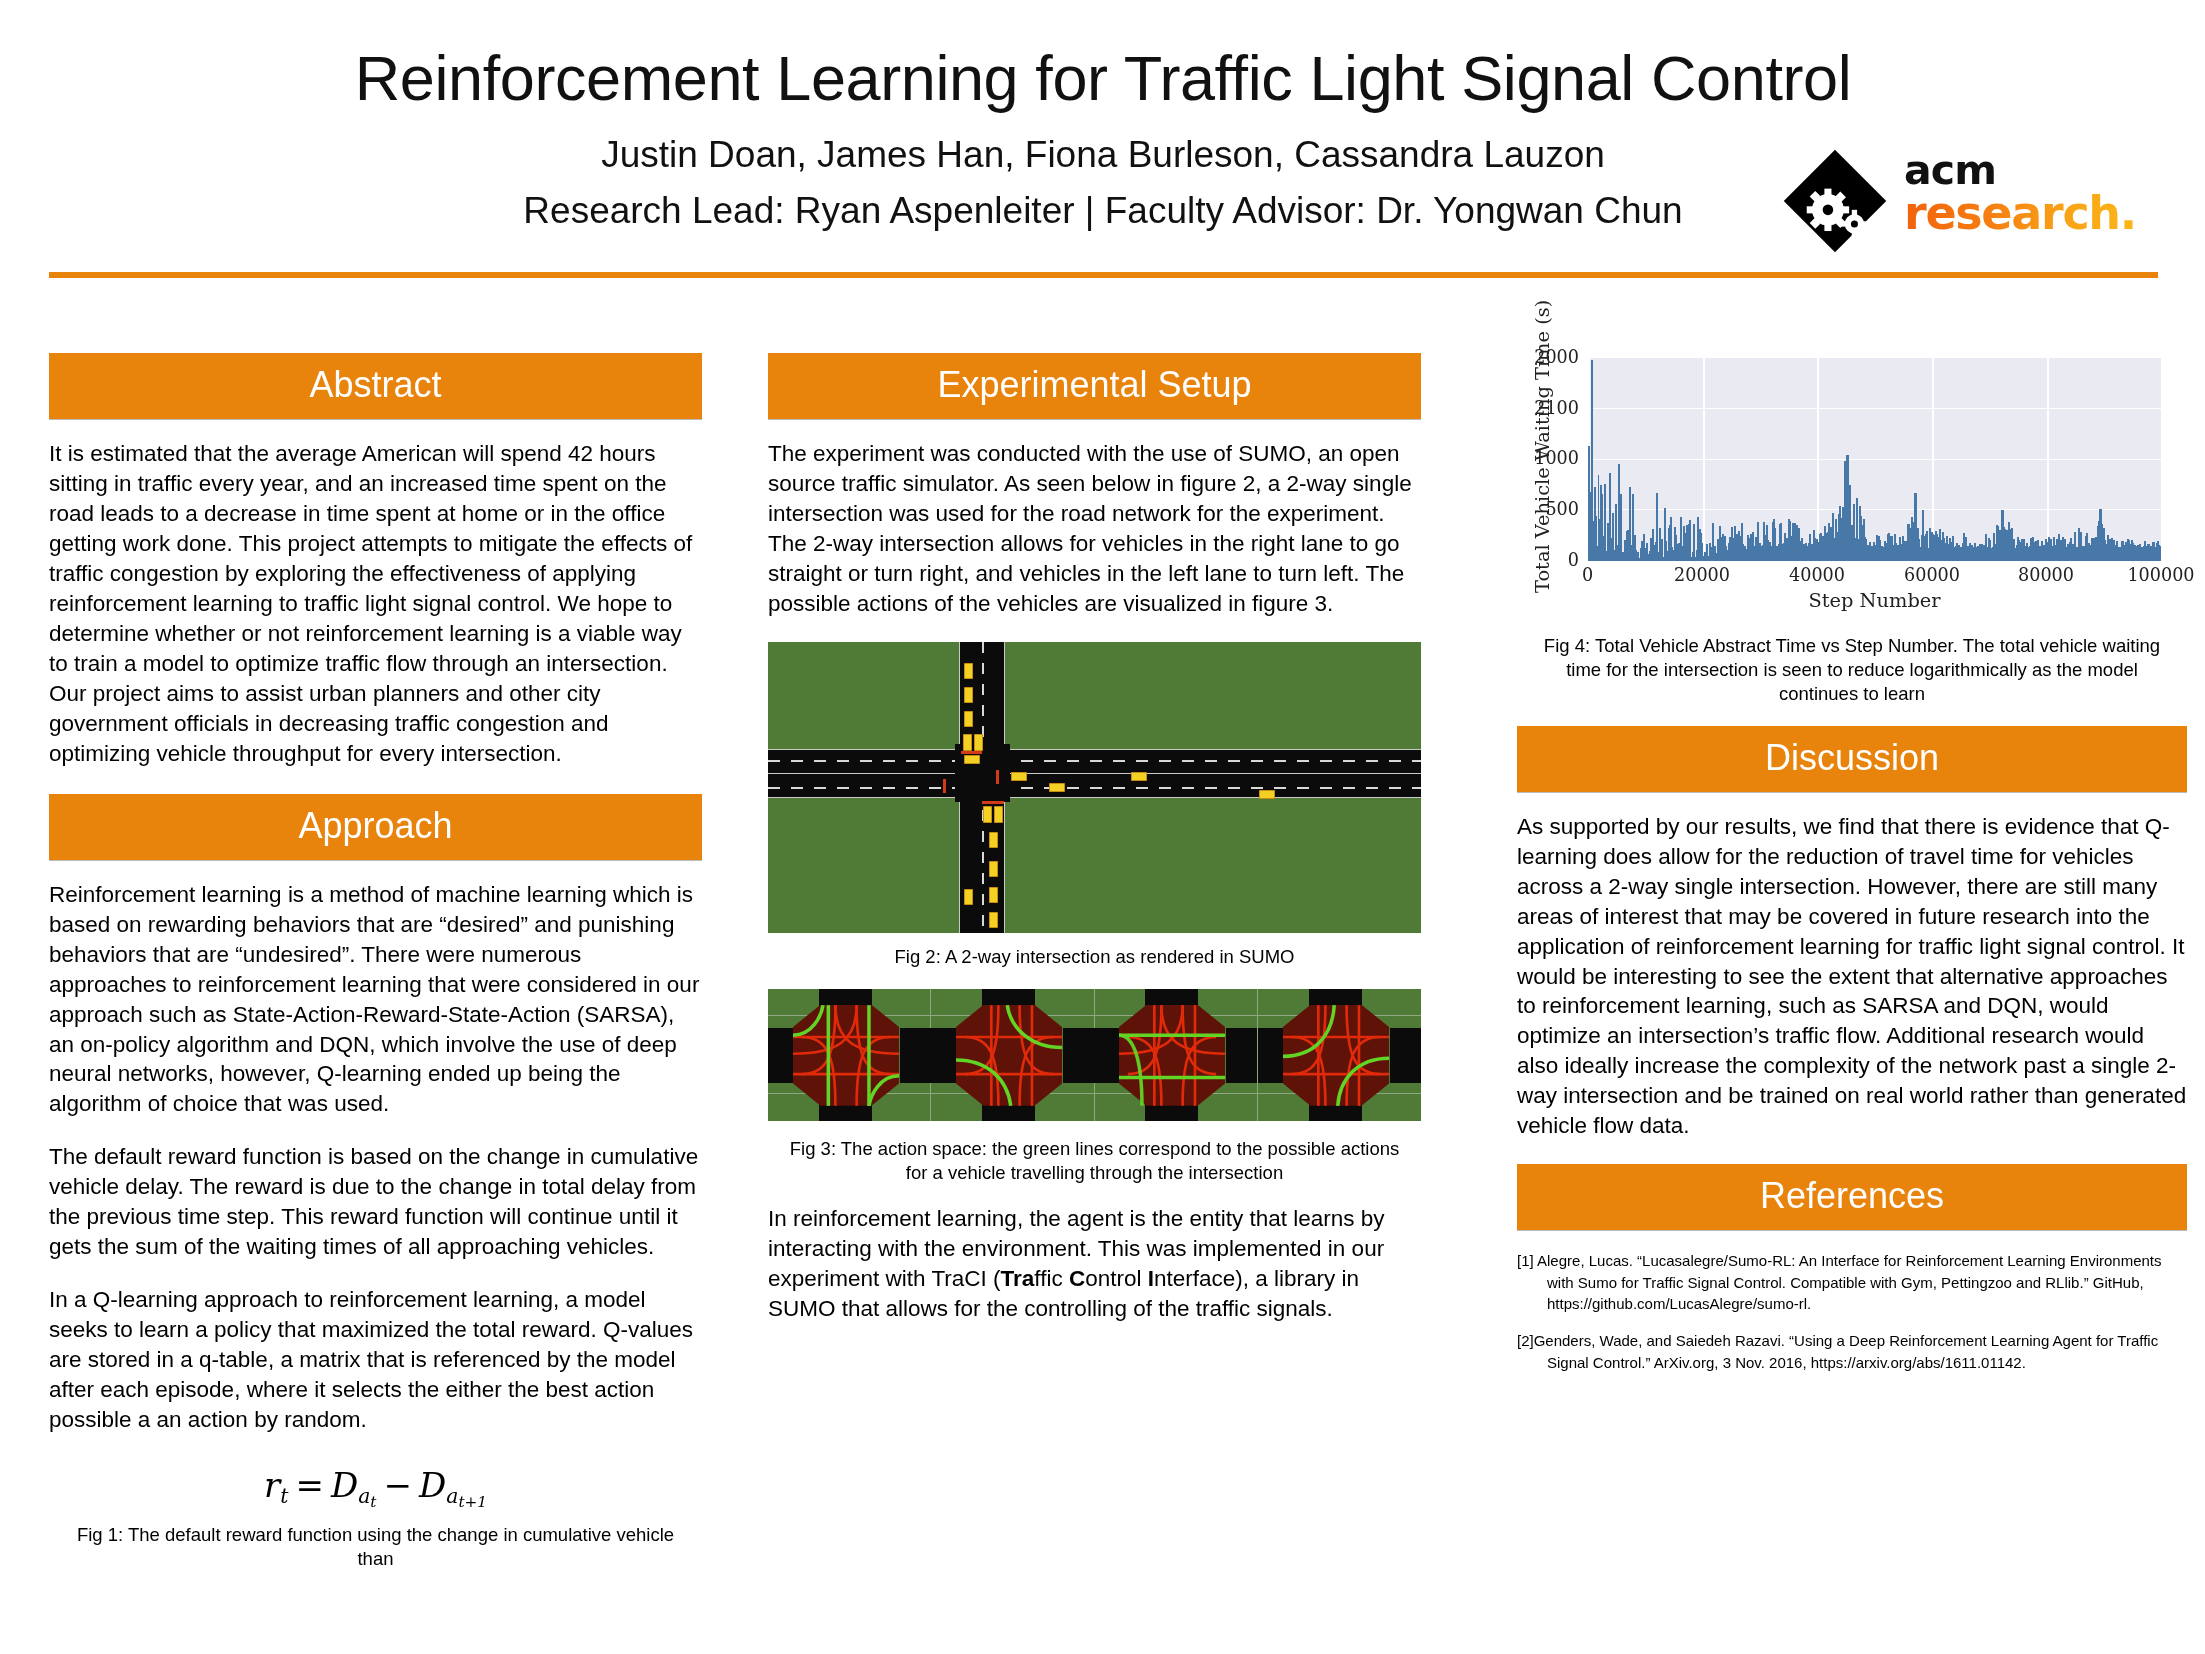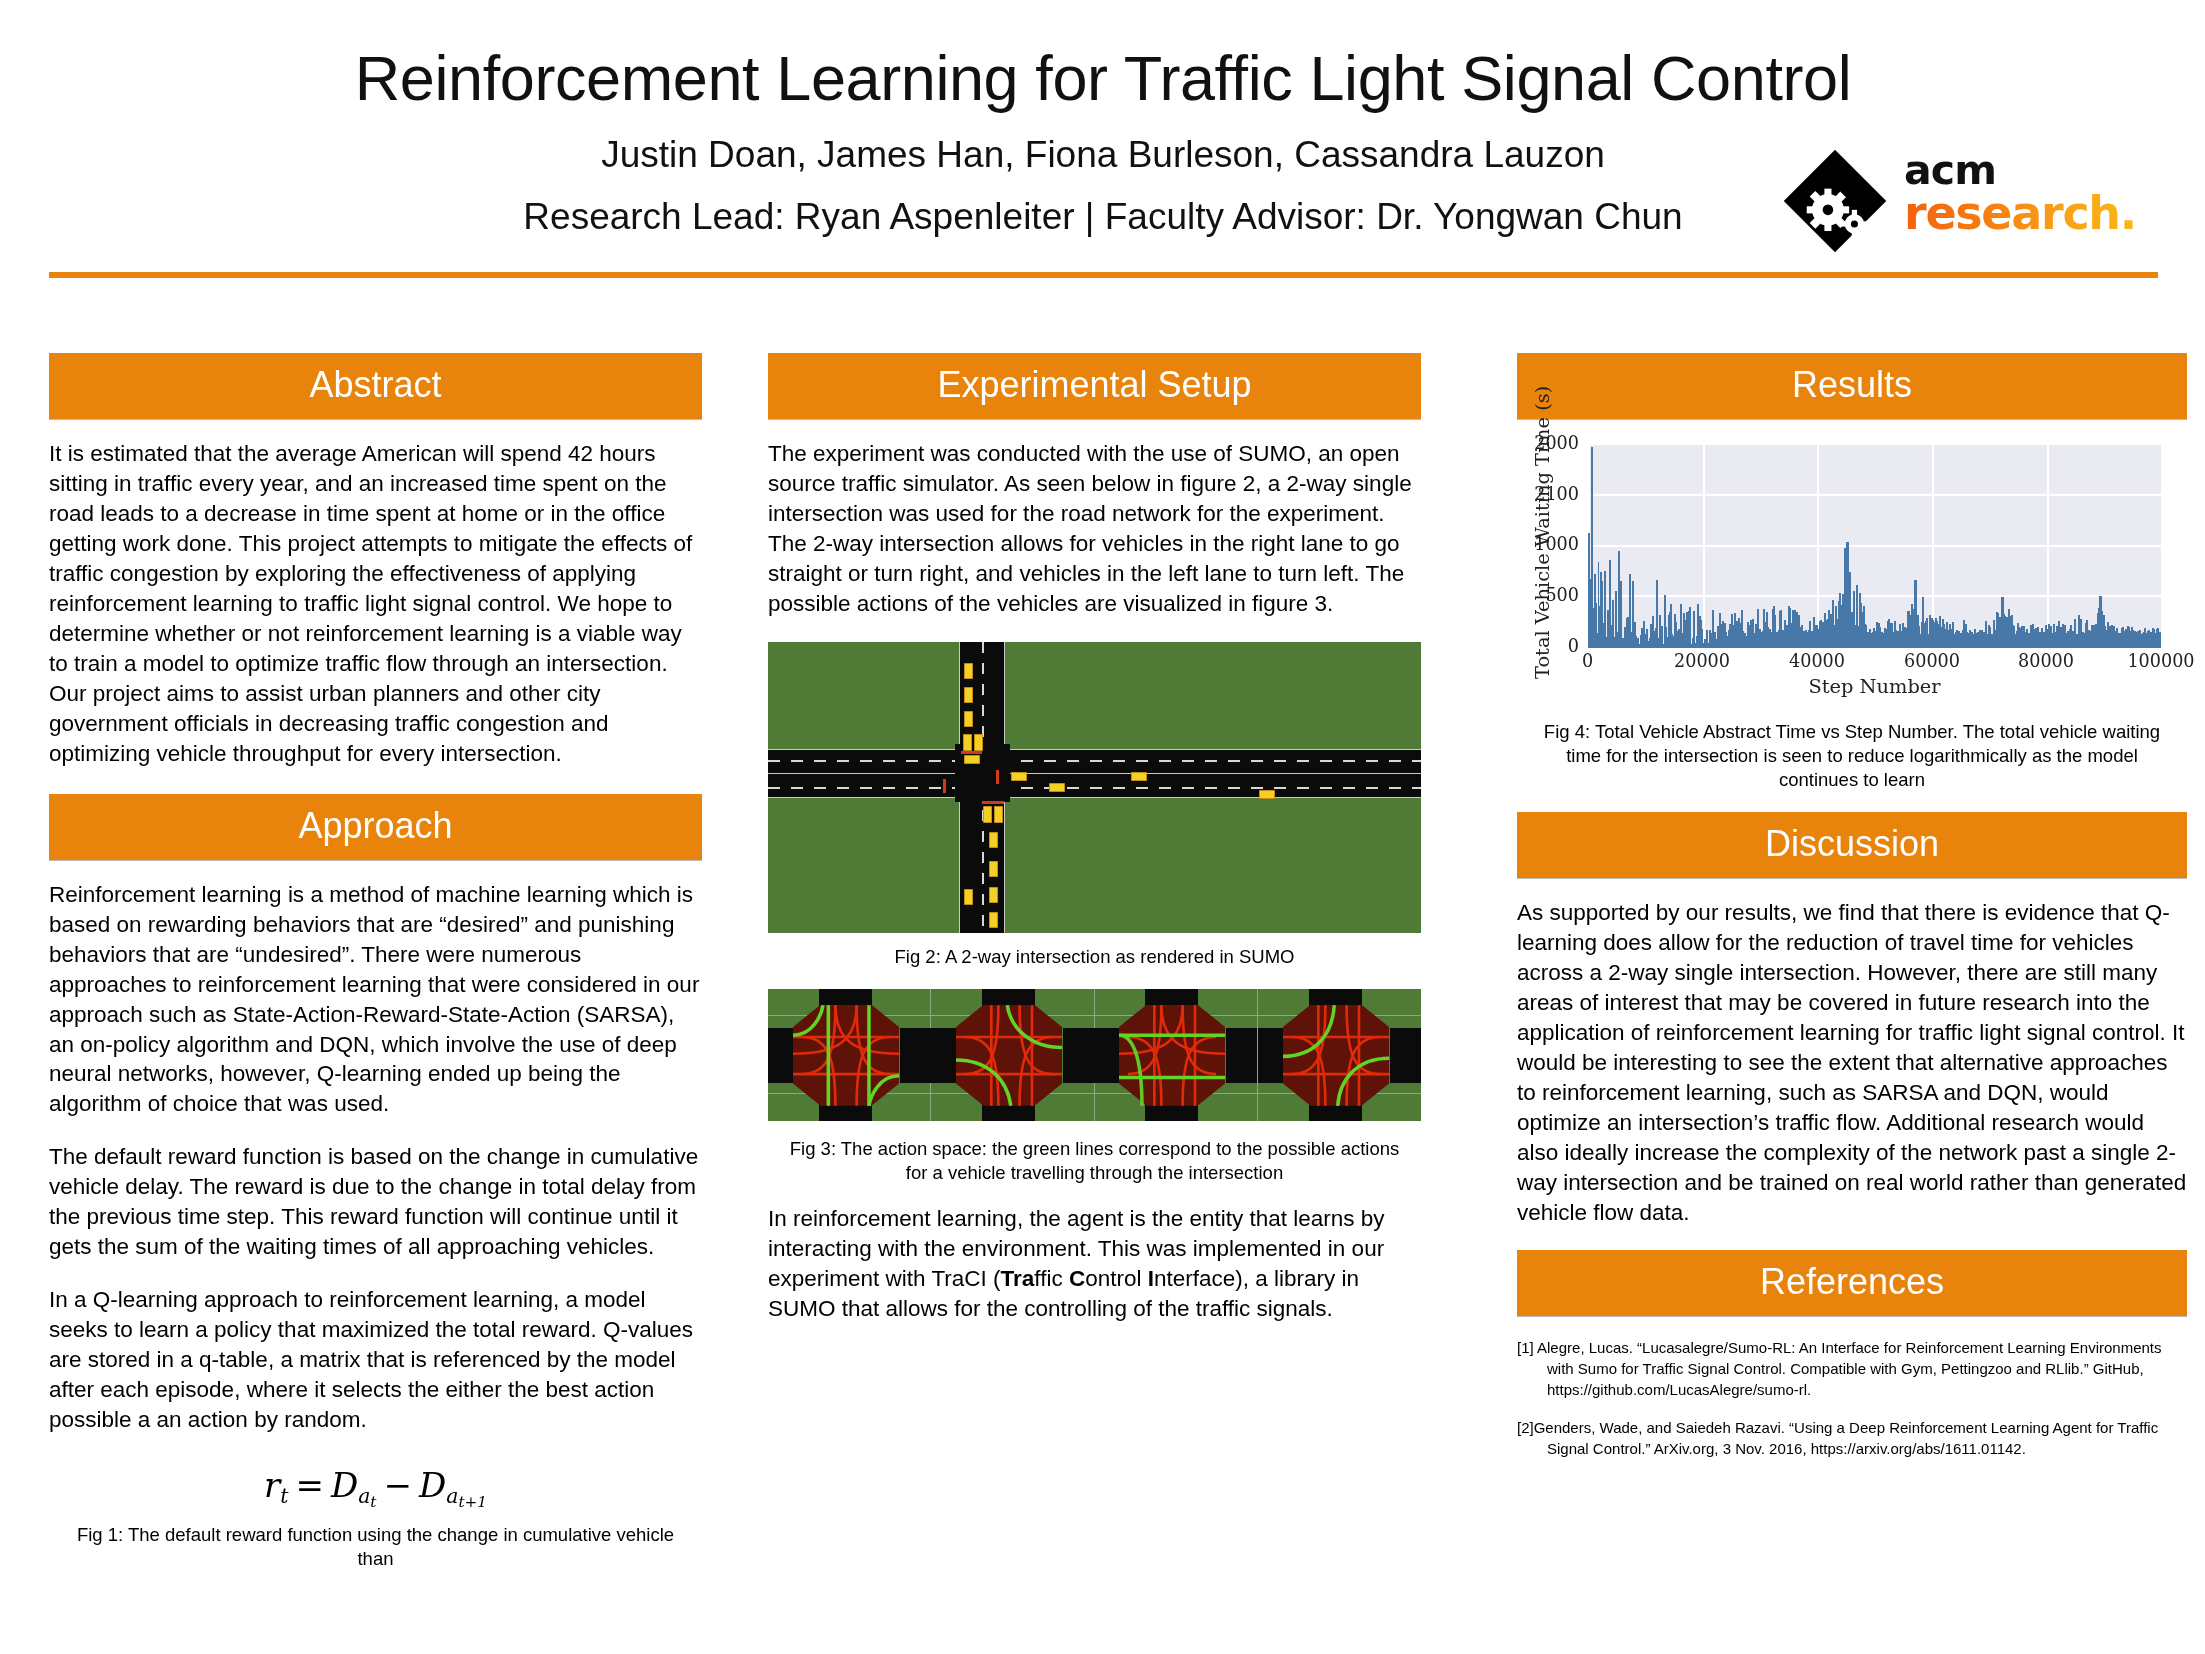--- a/index.html
+++ b/index.html
@@ -17,21 +17,21 @@
   .title {
     position:absolute; left:0; top:42px; width:2206px;
     text-align:center; font-size:63px; font-weight:400; letter-spacing:-0.4px;
     color:#111;
   }
   .authors {
     position:absolute; left:0; top:134px; width:2206px;
     text-align:center; font-size:37px; font-weight:400; color:#111;
   }
   .leads {
-    position:absolute; left:0; top:196px; width:2206px;
+    position:absolute; left:0; top:190px; width:2206px;
     text-align:center; font-size:37px; font-weight:400; color:#111;
   }
   .rule {
     position:absolute; left:49px; top:272px; width:2109px; height:6.2px;
     background:#E8830C;
   }
 
   
   .acmlogo { position:absolute; left:1782px; top:148px; width:379px; height:110px; }
   .acm-diamond { position:absolute; left:0; top:0; width:106px; height:106px; }
@@ -363,21 +363,20 @@
       </div>
     </div>
     <div class="caption tight">Fig 3: The action space: the green lines correspond to the possible actions for a vehicle travelling through the intersection</div>
 
     <p class="body"><span>In reinforcement learning, the agent is the entity that learns by interacting with the environment. This was implemented in our experiment with TraCI (</span><b>Tra</b><span>ffic </span><b>C</b><span>ontrol </span><b>I</b><span>nterface), a library in SUMO that allows for the controlling of the traffic signals.</span></p>
 
   </div>
 
   <div class="col col-right">
 
-    <div class="sec-head">Results</div>
 
     <div class="chartwrap">
       <div class="chart-ylabel">Total Vehicle Waiting Time (s)</div>
       <div class="chart-plot" id="plot">
           <div class="cg-h" style="bottom: 0px;"></div>
           <div class="cg-h" style="bottom: 51px;"></div>
           <div class="cg-h" style="bottom: 101px;"></div>
           <div class="cg-h" style="bottom: 152px;"></div>
           <div class="cg-v" style="left: 0px;"></div>
           <div class="cg-v" style="left: 115px;"></div>

